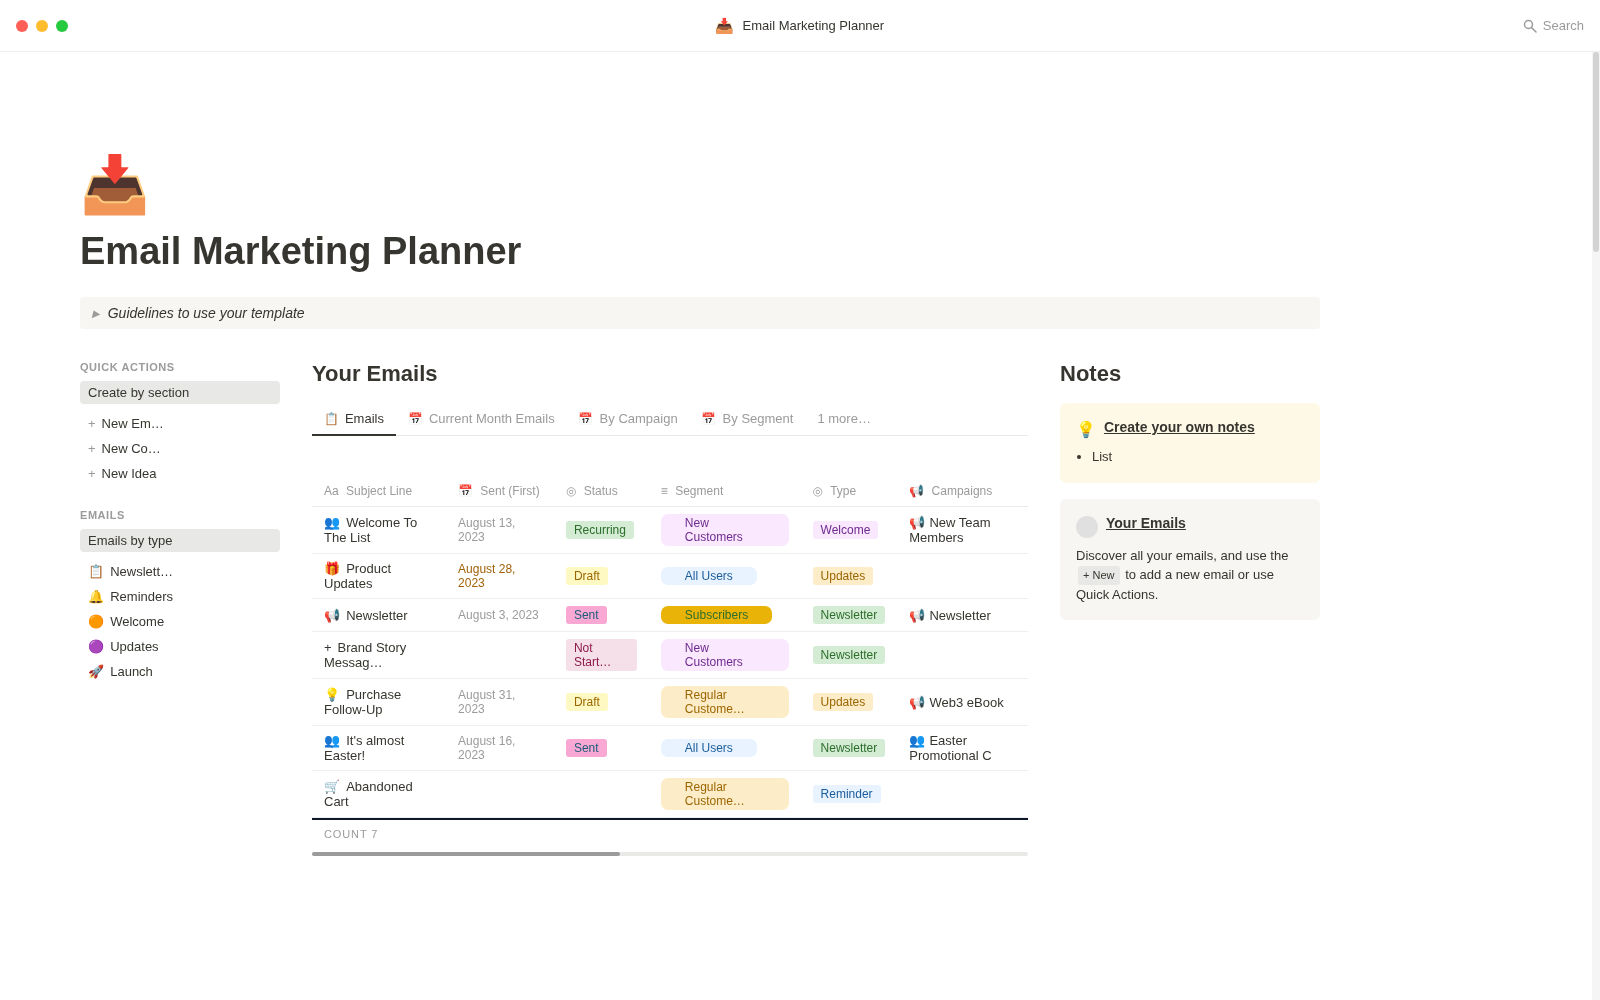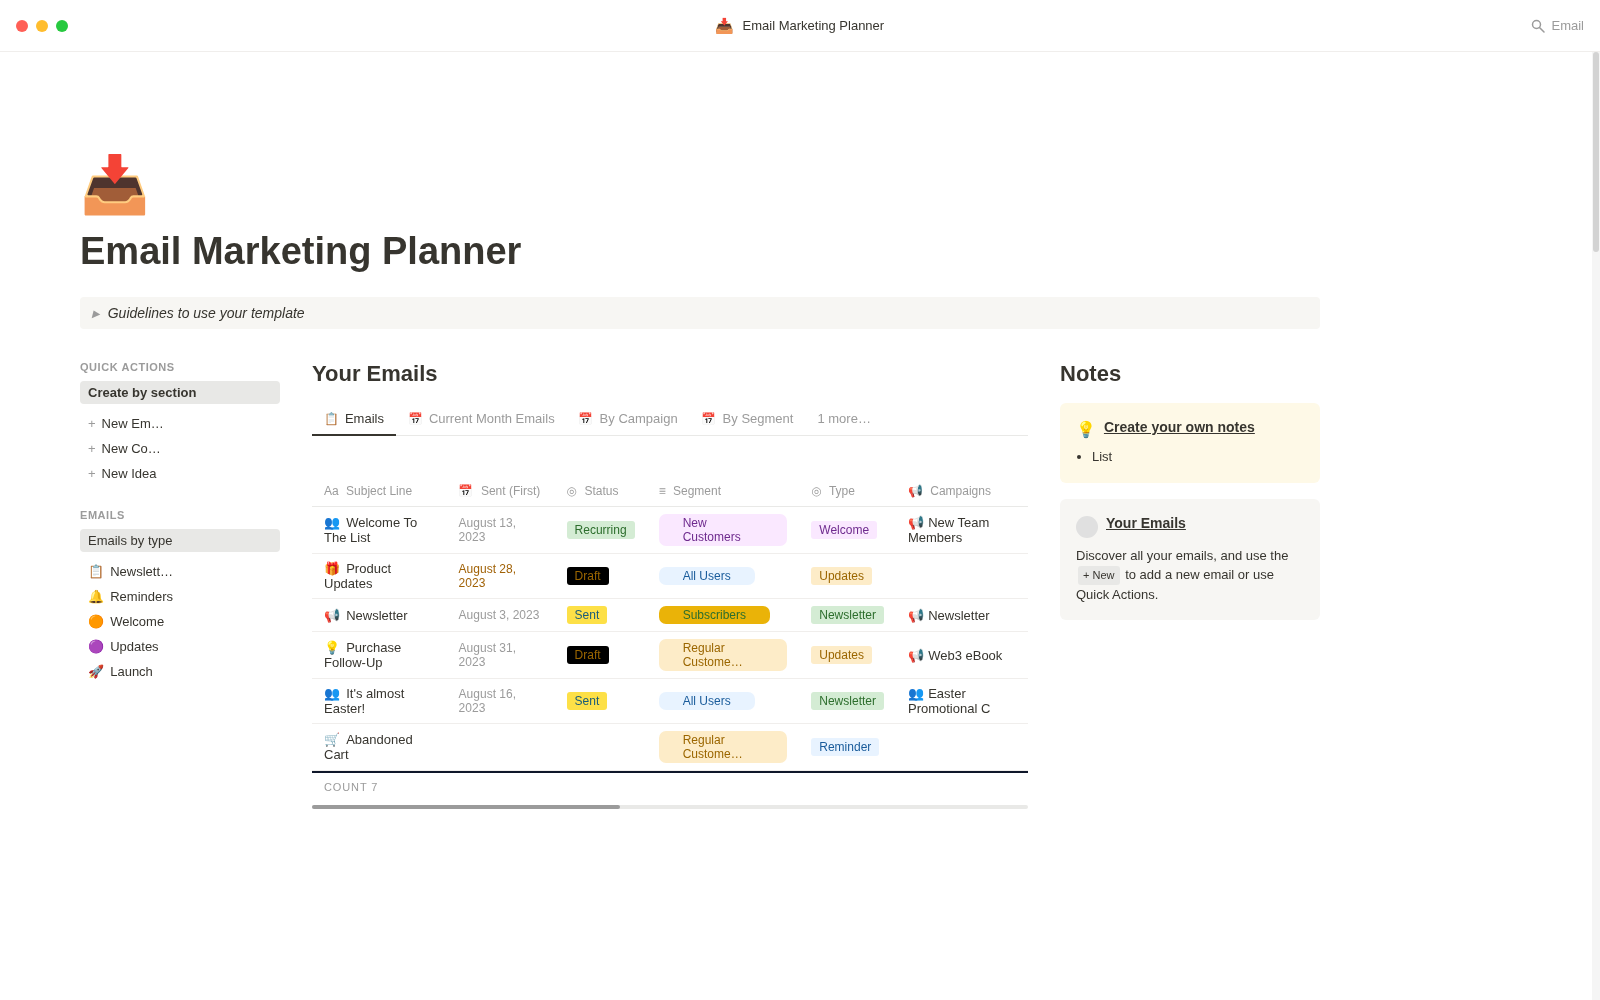--- a/index.html
+++ b/index.html
@@ -134,21 +134,21 @@
     .section-title {
       font-size: 11px;
       font-weight: 600;
       color: #9b9b9b;
       text-transform: uppercase;
       letter-spacing: 0.05em;
       margin-bottom: 8px;
     }
     .quick-action-group-title {
       font-size: 13px;
-      font-weight: 700;
+      font-weight: 400;
       background: #e8e8e6;
       border-radius: 4px;
       padding: 4px 8px;
       margin-bottom: 8px;
       cursor: pointer;
     }
     .quick-action-item {
       display: flex;
       align-items: center;
       gap: 6px;
@@ -245,22 +245,22 @@
     }
 
     .badge {
       display: inline-block;
       padding: 2px 8px;
       border-radius: 3px;
       font-size: 12px;
       font-weight: 500;
     }
     .badge-recurring { background: #d4ecd4; color: #2d6e2d; }
-    .badge-draft { background: #000000; color: #9b6600; }
-    .badge-sent { background: #fde047; color: #1a5c7a; }
+    .badge-draft { background: #fef9c3; color: #9b6600; }
+    .badge-sent { background: #f9a8d4; color: #1a5c7a; }
     .badge-notstart { background: #f5e0e9; color: #8e1a4a; }
 
     .seg-badge {
       display: inline-block;
       padding: 2px 24px;
       border-radius: 7px;
       font-size: 12px;
     }
     .seg-new-customers { background: #fae8ff; color: #6e2a8e; }
     .seg-all-users { background: #e8f3ff; color: #1a5c9b; }
@@ -371,21 +371,21 @@
   </div>
   <div class="title-bar-center">
     <span class="page-icon">📥</span>
     <span>Email Marketing Planner</span>
   </div>
   <button class="search-btn">
     <svg width="14" height="14" viewBox="0 0 14 14" fill="none">
       <circle cx="5.5" cy="5.5" r="4" stroke="#9b9b9b" stroke-width="1.5"></circle>
       <line x1="8.5" y1="8.5" x2="13" y2="13" stroke="#9b9b9b" stroke-width="1.5" stroke-linecap="round"></line>
     </svg>
-    <span>Email</span>
+    <span>Search</span>
   </button>
 </div>
 
 <div class="scrollbar">
   <div class="scrollbar-thumb"></div>
 </div>
 
 <div class="main-content">
 
   <span class="page-icon-large">📥</span>
@@ -516,20 +516,28 @@
               </tr>
               <tr>
                 <td><span style="margin-right:6px">📢</span><span>Newsletter</span></td>
                 <td style="color: rgb(155, 155, 155); font-size: 12px;">August 3, 2023</td>
                 <td><span class="badge badge-sent">Sent</span></td>
                 <td><span class="seg-badge seg-subscribers">Subscribers</span></td>
                 <td><span class="type-badge type-newsletter">Newsletter</span></td>
                 <td><span style="margin-right:4px">📢</span><span>Newsletter</span></td>
               </tr>
               <tr>
+                <td><span style="margin-right:6px">+</span><span>Brand Story Messag…</span></td>
+                <td style="color: rgb(155, 155, 155); font-size: 12px;"></td>
+                <td><span class="badge badge-notstart">Not Start…</span></td>
+                <td><span class="seg-badge seg-new-customers">New Customers</span></td>
+                <td><span class="type-badge type-newsletter">Newsletter</span></td>
+                <td></td>
+              </tr>
+              <tr>
                 <td><span style="margin-right:6px">💡</span><span>Purchase Follow-Up</span></td>
                 <td style="color: rgb(155, 155, 155); font-size: 12px;">August 31, 2023</td>
                 <td><span class="badge badge-draft">Draft</span></td>
                 <td><span class="seg-badge seg-regular">Regular Custome…</span></td>
                 <td><span class="type-badge type-updates">Updates</span></td>
                 <td><span style="margin-right:4px">📢</span><span>Web3 eBook</span></td>
               </tr>
               <tr>
                 <td><span style="margin-right:6px">👥</span><span>It's almost Easter!</span></td>
                 <td style="color: rgb(155, 155, 155); font-size: 12px;">August 16, 2023</td>

